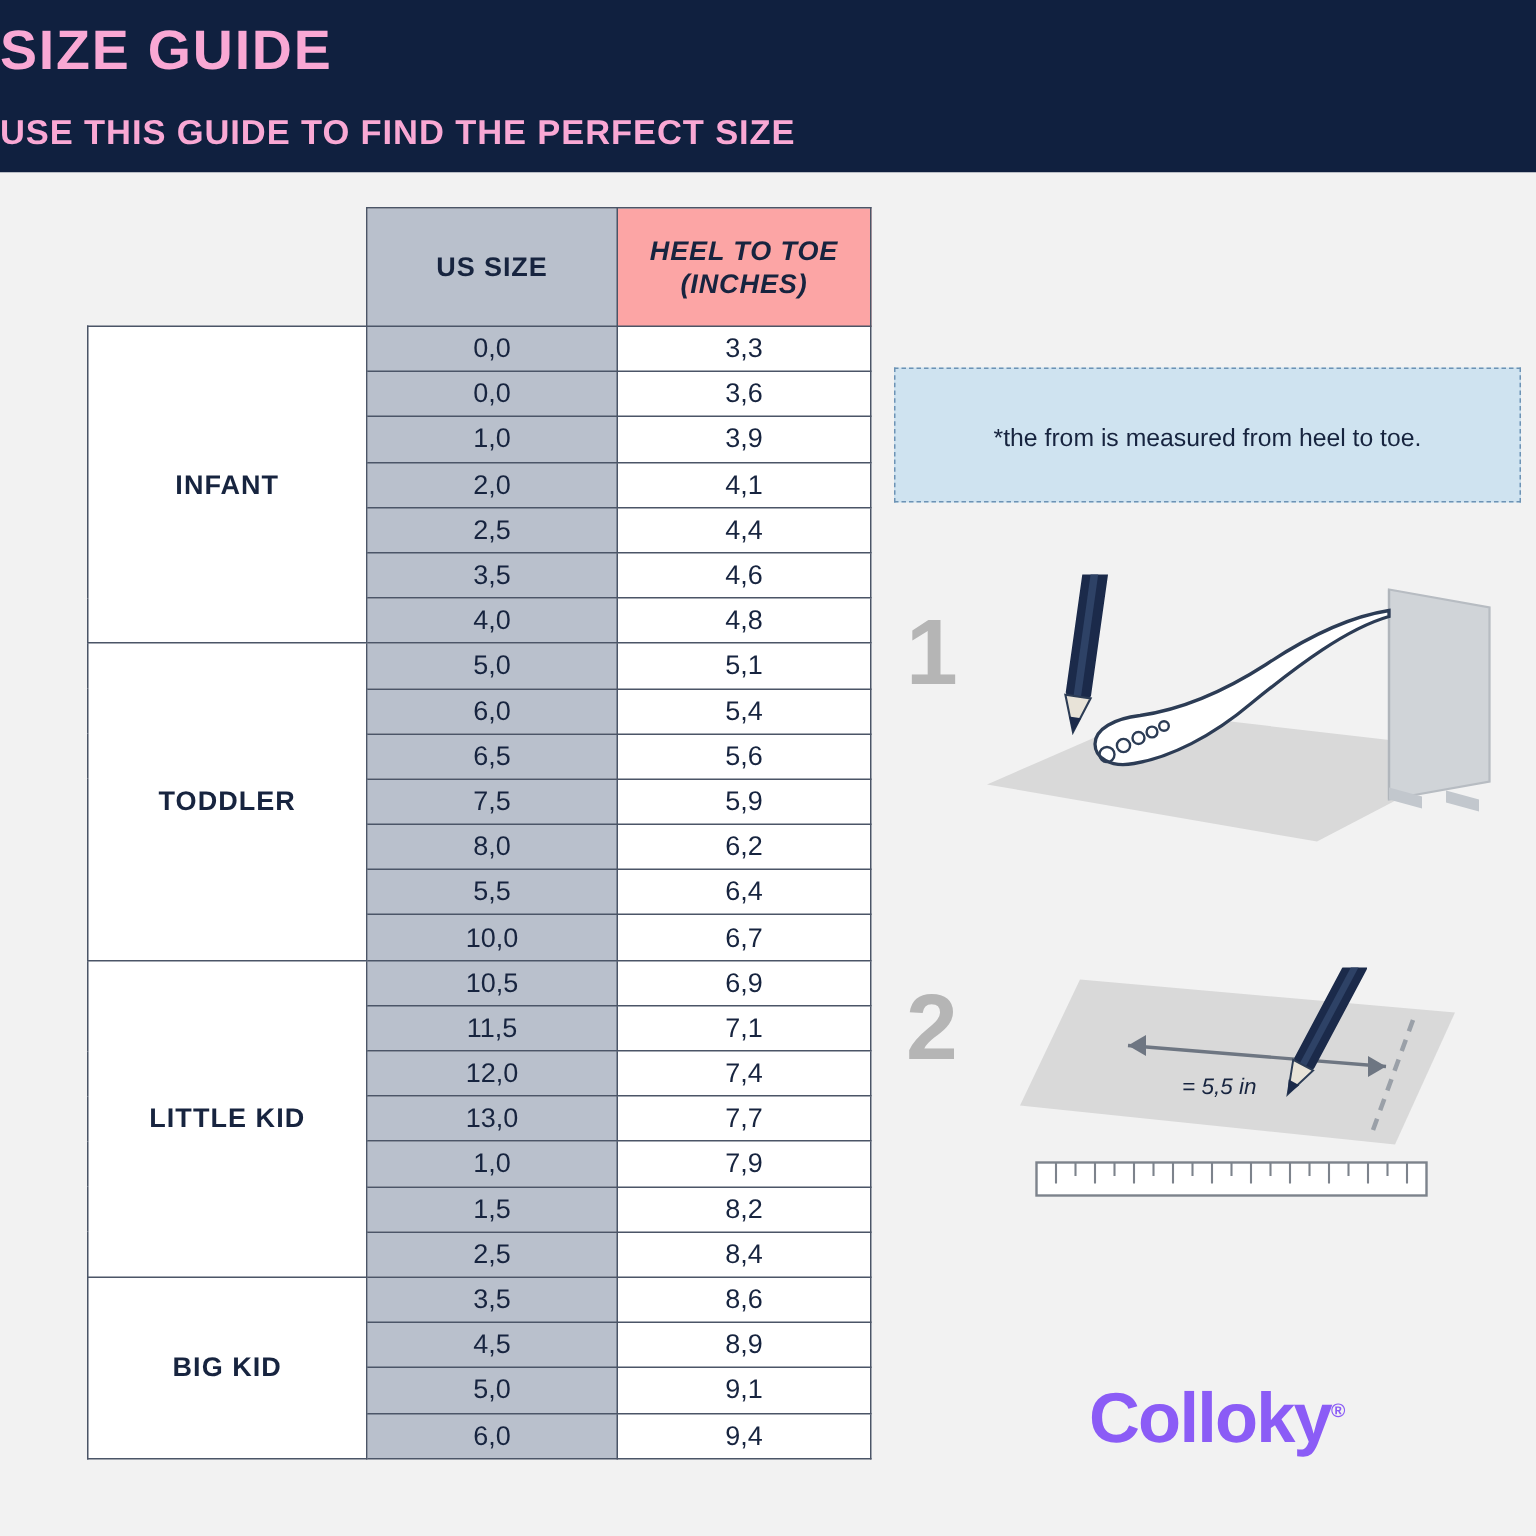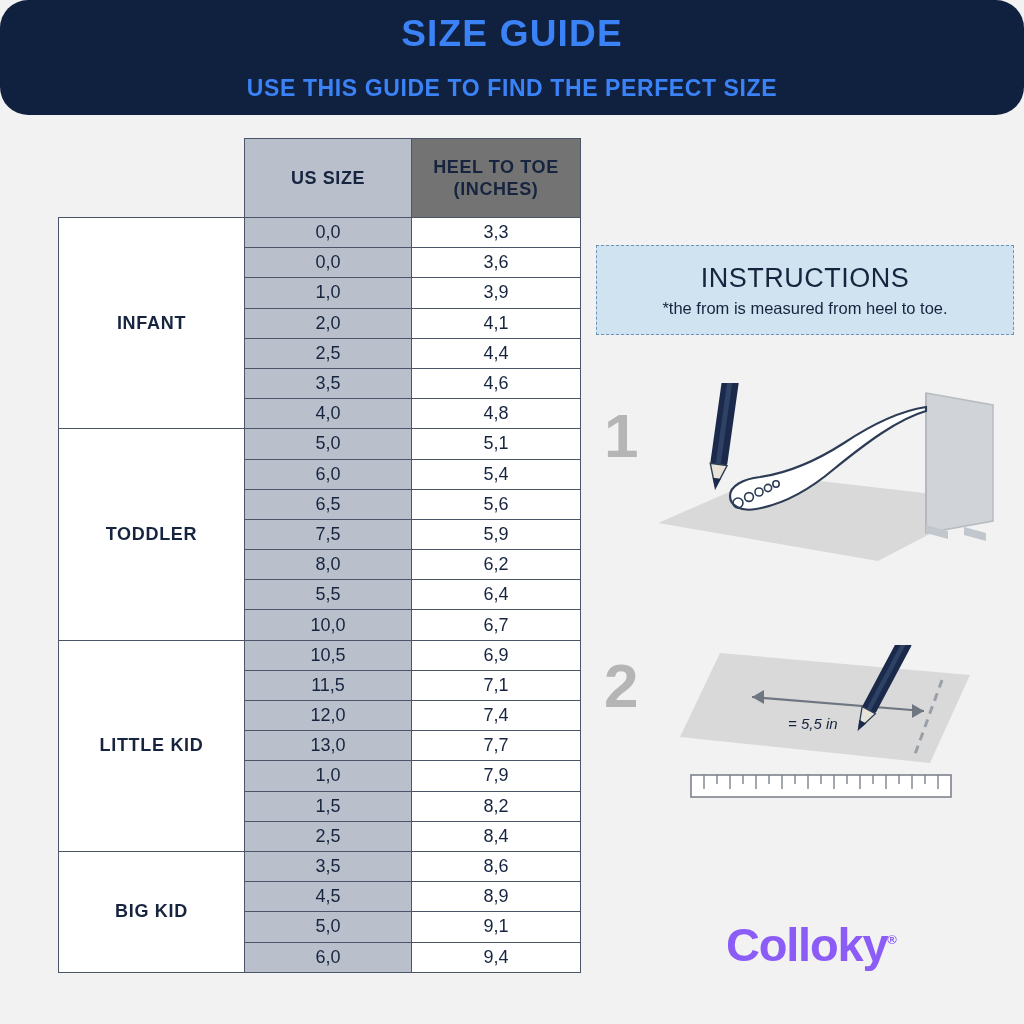--- a/index.html
+++ b/index.html
@@ -14,24 +14,23 @@
     position: relative;
   }
 
   
   .header {
     background: #10203f;
     height: 115px;
     width: 100%;
     display: flex;
     flex-direction: column;
-    align-items: center;
+    align-items: flex-start;
     justify-content: center;
-    color: #3b82f6;
-    border-radius: 28px;
+    color: #f9a8d4;
   }
   .header-title {
     font-size: 37px;
     font-weight: bold;
     letter-spacing: 1.2px;
     line-height: 1.12;
   }
   .header-sub {
     font-size: 23px;
     font-weight: bold;
@@ -75,21 +74,21 @@
     background: transparent;
   }
   th.hdr {
     height: 79px;
     font-size: 19px;
     font-weight: bold;
     letter-spacing: 0.6px;
     line-height: 1.25;
   }
   th.hdr-us { background: #b9c0cc; }
-  th.hdr-heel { background: #737373; }
+  th.hdr-heel { background: #fca5a5; font-style: italic; }
 
   td.group {
     background: #ffffff;
     font-size: 21px;
     font-weight: bold;
     letter-spacing: 0.7px;
     vertical-align: middle;
   }
   td.us {
     background: #b9c0cc;
@@ -293,21 +292,20 @@
         </tr>
         <tr class="rowline">
           <td class="us">6,0</td>
           <td class="heel">9,4</td>
         </tr>
       </tbody>
     </table>
   </div>
 
   <div class="instructions">
-    <div class="instructions-title">INSTRUCTIONS</div>
     <div class="instructions-note">*the from is measured from heel to toe.</div>
   </div>
 
   <div class="step" id="step1">
     <div class="step-num">1</div>
   </div>
 
   <svg class="illus1" width="360" height="200" viewBox="0 0 360 200">
 
     <polygon points="10,140 120,92 345,118 230,178" fill="#d9d9d9"></polygon>

